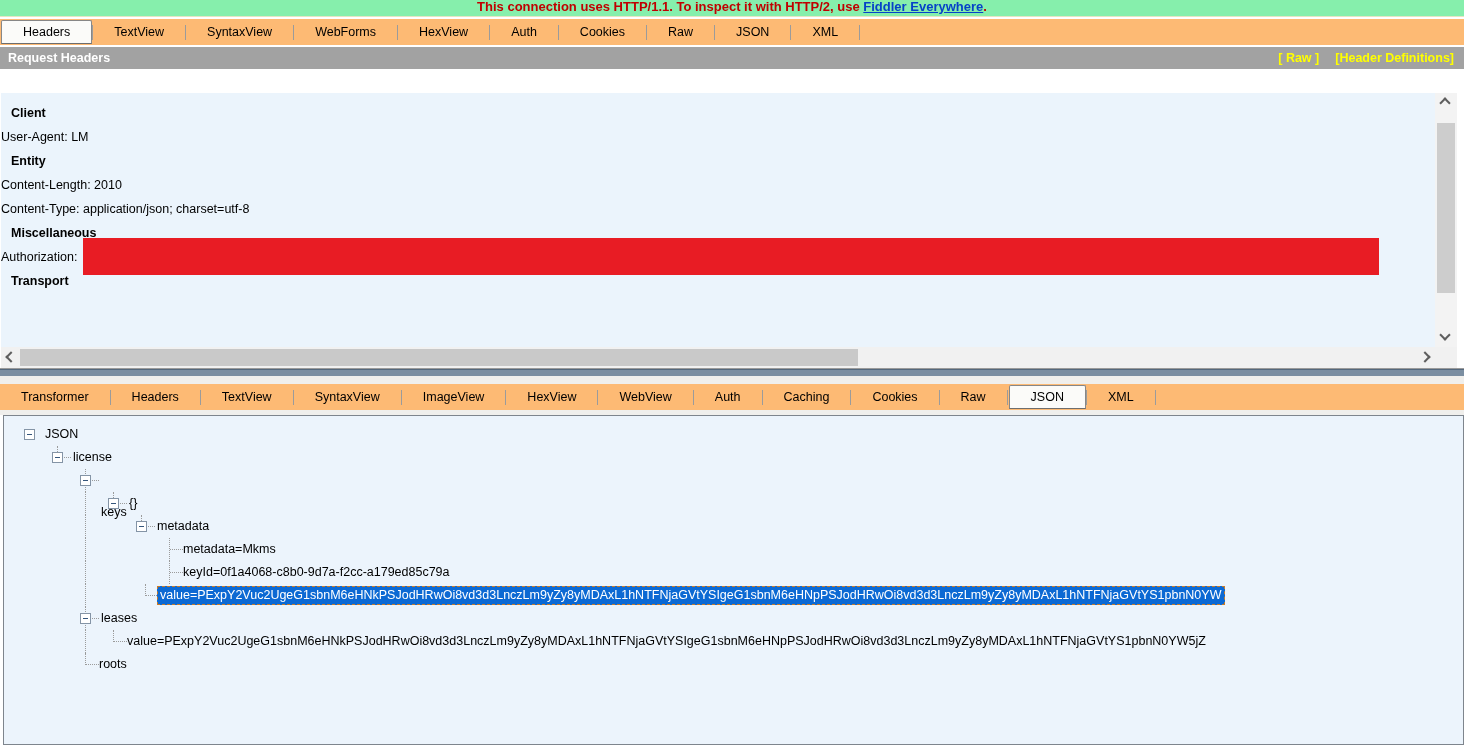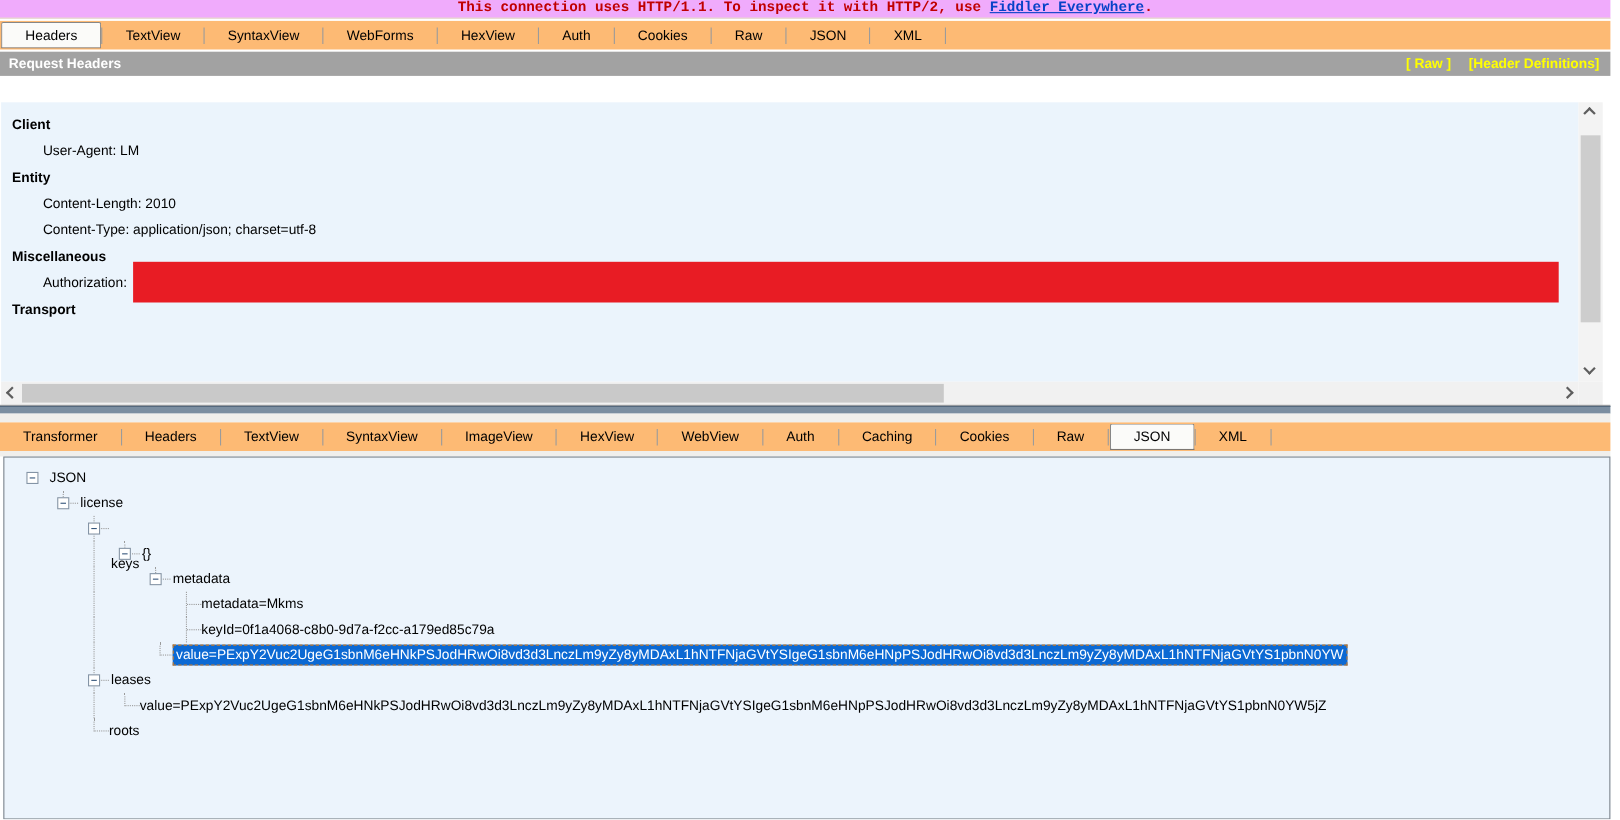--- a/index.html
+++ b/index.html
@@ -1,21 +1,21 @@
 <!DOCTYPE html>
 <html><head>
 <meta charset="utf-8">
 <style>
   * { margin:0; padding:0; box-sizing:border-box; }
   html,body { background:#ffffff; }
   body { font-family:"Liberation Sans", sans-serif; }
   .screen { position:relative; width:1473px; height:745px; background:#ffffff; overflow:hidden; font-size:12.5px; color:#000; }
 
   
-  .notify-bar { position:absolute; left:0; top:0; width:1464px; height:17px; background:#f0abfc; overflow:hidden; text-align:center; border-bottom:1px solid #e6e6c3;font-family:Liberation Mono, monospace; }
+  .notify-bar { position:absolute; left:0; top:0; width:1464px; height:17px; background:#86efac; overflow:hidden; text-align:center; border-bottom:1px solid #e6e6c3; }
   .notify-inner { display:inline-block; margin-top:-5px; font-size:13px; font-weight:bold; color:#c00000; white-space:nowrap; }
   .notify-inner a { color:#0642c8; text-decoration:underline; cursor:pointer; }
 
   
   .tabstrip { position:absolute; left:0; width:1464px; height:26px; background:#fdba74; display:flex; align-items:stretch; overflow:hidden; }
   .tabstrip.top { top:19px; }
   .tabstrip.bottom { top:384px; }
   .tab { padding:0 21px; display:flex; align-items:center; font-size:12.5px; white-space:nowrap; cursor:default; }
   .tab.selected { background:#fbfbf9; border:1px solid #878787; border-bottom-color:#6e6e6e; margin:1px 0 1px 1px; border-radius:2px 2px 0 0; }
   .tab-div { width:1px; height:15px; background:#9b9b9b; align-self:center; flex:0 0 1px; }
@@ -26,21 +26,21 @@
   .gray-links { display:flex; gap:16px; }
   .gray-links span { color:#ffff00; font-weight:bold; font-size:12.5px; cursor:pointer; }
 
   
   .request-line { position:absolute; top:70px; left:1px; width:1462px; height:21px; background:#fbfdff; border:1px solid #93a8c0; line-height:19px; padding-left:5px; font-size:12.5px; }
 
   
   .headers-panel { position:absolute; top:93px; left:1px; width:1434px; height:254px; background:#ebf4fc; overflow:hidden; padding-top:8px; }
   .hdr-row { height:24px; line-height:24px; white-space:nowrap; }
   .hdr-row.section { padding-left:10px; font-weight:bold; }
-  .hdr-row.item { padding-left:38px; }
+  .hdr-row.item { }
   .redaction { display:inline-block; background:#e81c24; vertical-align:middle; margin-left:6px; }
 
   
   .vscroll { position:absolute; top:93px; left:1435px; width:22px; height:254px; background:#f3f3f3; }
   .vscroll .thumb { position:absolute; left:2px; width:18px; top:30px; height:170px; background:#cdcdcd; }
   .hscroll { position:absolute; top:347px; left:1px; width:1434px; height:21px; background:#f1f1f1; }
   .hscroll .thumb { position:absolute; top:2px; height:17px; left:19px; width:838px; background:#c9c9c9; }
   .scroll-corner { position:absolute; top:347px; left:1435px; width:22px; height:21px; background:#f1f1f1; }
   .chev { position:absolute; width:8px; height:8px; border-right:2px solid #5e5e5e; border-bottom:2px solid #5e5e5e; }
   .chev.up    { transform:rotate(-135deg); }

